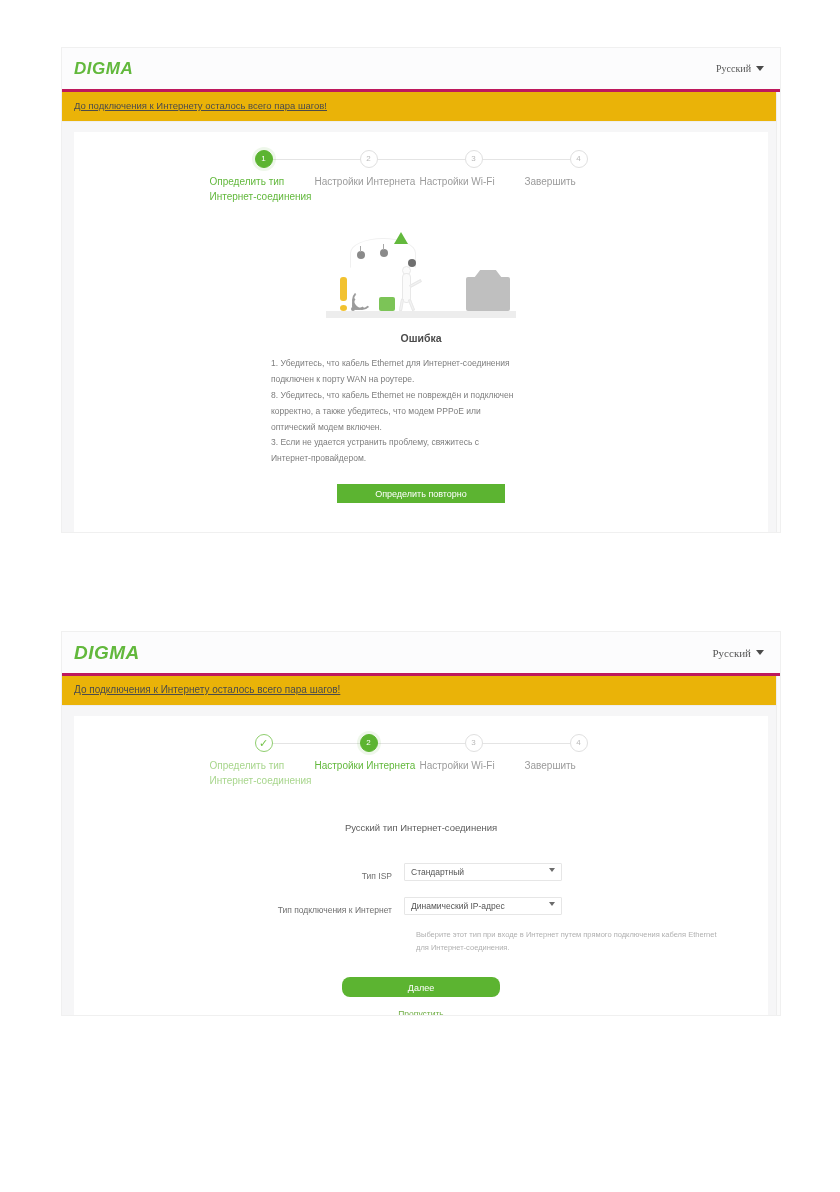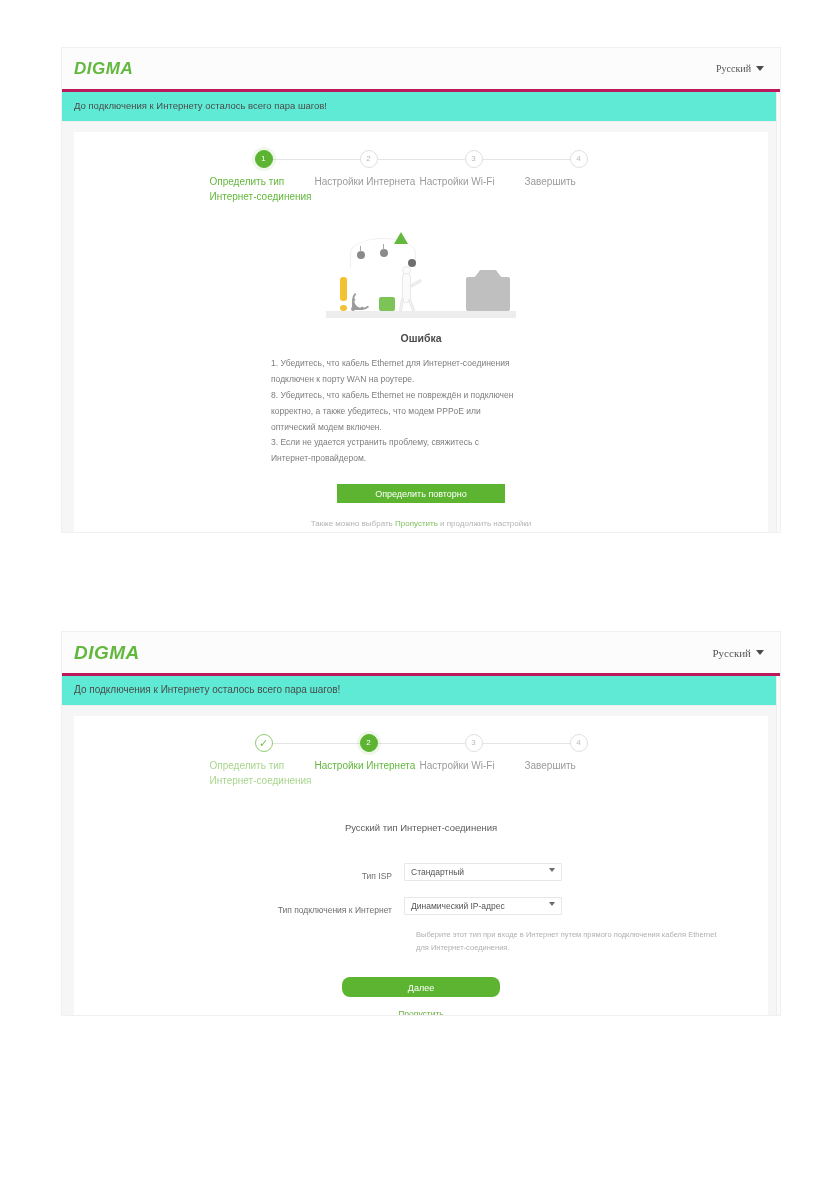--- a/index.html
+++ b/index.html
@@ -53,24 +53,25 @@
   .caret {
     width: 0; height: 0;
     border-left: 4px solid transparent;
     border-right: 4px solid transparent;
     border-top: 5px solid #4a4a4a;
     display: inline-block;
   }
 
   
   .wiz-sub {
-    background: #5eead4;
+    background: #eab308;
     color: #4b4b4b;
     padding: 8px 12px 10px 12px;
     border-bottom: 1px solid #eeeeef;
+    text-decoration: underline;
   }
   .panel-1 .wiz-sub { font-size: 9.5px; }
   .panel-2 .wiz-sub { font-size: 10px; }
 
   
   .wiz-body {
     background: #f6f6f7;
     padding: 10px 12px 0 12px;
     height: 100%;
   }
@@ -438,25 +439,20 @@
         <div>подключен к порту WAN на роутере.</div>
         <div>8. Убедитесь, что кабель Ethernet не повреждён и подключен</div>
         <div>корректно, а также убедитесь, что модем PPPoE или</div>
         <div>оптический модем включен.</div>
         <div>3. Если не удается устранить проблему, свяжитесь с</div>
         <div>Интернет-провайдером.</div>
       </div>
 
       <button class="btn btn-retry">Определить повторно</button>
 
-      <div class="hint-row">
-        <span>Также можно выбрать</span>
-        <span class="lnk">Пропустить</span>
-        <span>и продолжить настройки</span>
-      </div>
 
     </div>
   </div>
   <div class="sbar"></div>
 </div>
 
 <div class="panel panel-2">
 
   <div class="wiz-header">
     <div class="logo">DIGMA</div>

